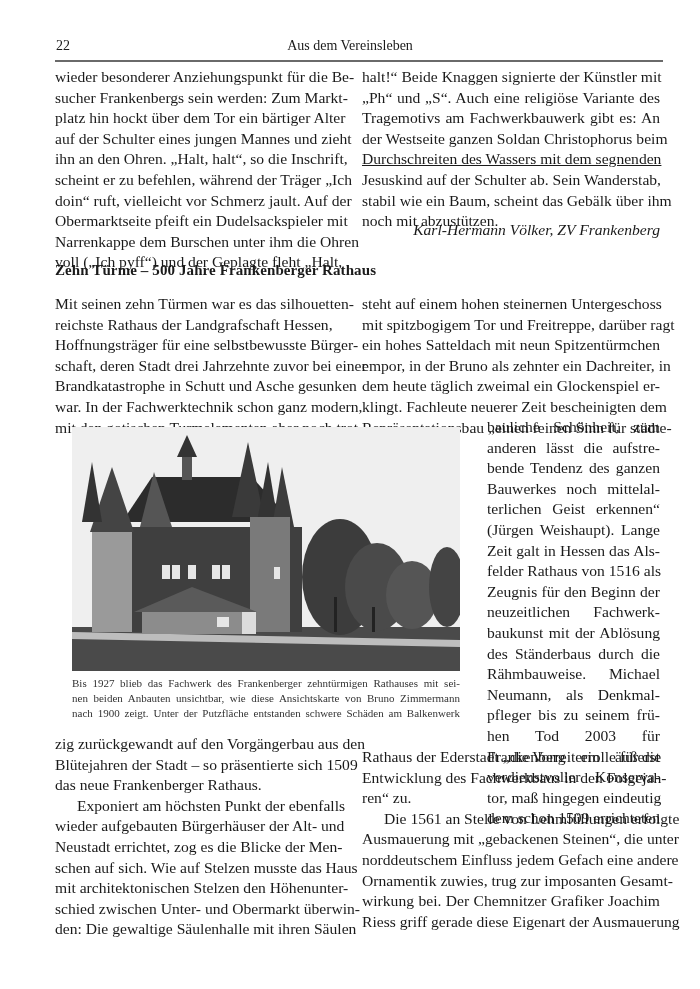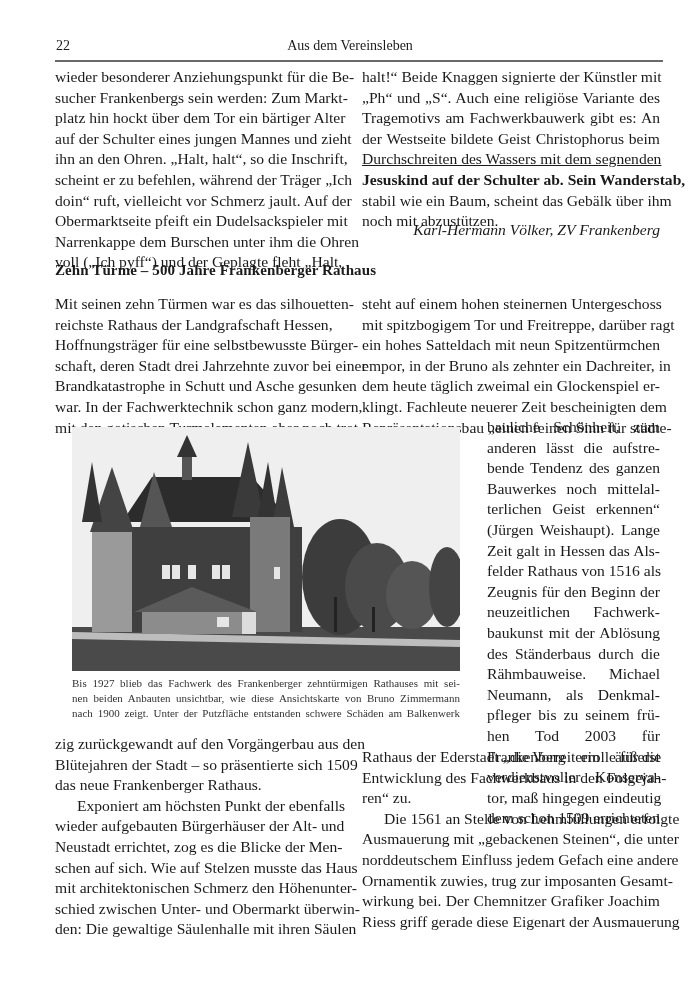--- a/index.html
+++ b/index.html
@@ -37,23 +37,23 @@
       <div class="line" style="left: 55px; width: 270px; top: 170px;">scheint er zu befehlen, während der Träger „Ich</div>
       <div class="line" style="left: 55px; width: 270px; top: 190.6px;">doin“ ruft, vielleicht vor Schmerz jault. Auf der</div>
       <div class="line" style="left: 55px; width: 270px; top: 211.2px;">Obermarktseite pfeift ein Dudelsackspieler mit</div>
       <div class="line" style="left: 55px; width: 270px; top: 231.8px;">Narrenkappe dem Burschen unter ihm die Ohren</div>
       <div class="line" style="left: 55px; width: 270px; top: 252.4px;">voll („Ich pyff“) und der Geplagte fleht „Halt,</div>
     </div>
   <div id="prev-right">
       <div class="line" style="left: 362px; width: 298px; top: 67px;">halt!“ Beide Knaggen signierte der Künstler mit</div>
       <div class="line" style="left: 362px; width: 298px; top: 87.6px;">„Ph“ und „S“. Auch eine religiöse Variante des</div>
       <div class="line" style="left: 362px; width: 298px; top: 108.2px;">Tragemotivs am Fachwerkbauwerk gibt es: An</div>
-      <div class="line" style="left: 362px; width: 298px; top: 128.8px;">der Westseite bildete Geist Christophorus beim</div>
+      <div class="line" style="left: 362px; width: 298px; top: 128.8px;">der Westseite ganzen Soldan Christophorus beim</div>
       <div class="line" style="left: 362px; width: 298px; top: 149.4px; text-decoration: underline;">Durchschreiten des Wassers mit dem segnenden</div>
-      <div class="line" style="left: 362px; width: 298px; top: 170px; font-weight: bold;">Jesuskind auf der Schulter ab. Sein Wanderstab,</div>
+      <div class="line" style="left: 362px; width: 298px; top: 170px;">Jesuskind auf der Schulter ab. Sein Wanderstab,</div>
       <div class="line" style="left: 362px; width: 298px; top: 190.6px;">stabil wie ein Baum, scheint das Gebälk über ihm</div>
       <div class="line last" style="left: 362px; width: 298px; top: 211.2px;">noch mit abzustützen.</div>
     </div>
   <div class="line right byline" style="left:362px;width:298px;top:220px;">Karl-Hermann Völker, ZV Frankenberg</div>
 
   <div class="title">Zehn Türme – 500 Jahre Frankenberger Rathaus</div>
 
   <div id="art-left-top">
       <div class="line" style="left: 55px; width: 270px; top: 294px;">Mit seinen zehn Türmen war es das silhouetten-</div>
       <div class="line" style="left: 55px; width: 270px; top: 314.6px;">reichste Rathaus der Landgrafschaft Hessen,</div>
@@ -106,21 +106,21 @@
       <div class="line" style="left: 362px; width: 298px; top: 911.8px;">Riess griff gerade diese Eigenart der Ausmauerung</div>
     </div>
   <div id="art-left-bottom">
       <div class="line" style="left: 55px; width: 270px; top: 734px;">zig zurückgewandt auf den Vorgängerbau aus den</div>
       <div class="line" style="left: 55px; width: 270px; top: 754.6px;">Blütejahren der Stadt – so präsentierte sich 1509</div>
       <div class="line last" style="left: 55px; width: 270px; top: 775.2px;">das neue Frankenberger Rathaus.</div>
       <div class="line indent" style="left: 55px; width: 270px; top: 795.8px;">Exponiert am höchsten Punkt der ebenfalls</div>
       <div class="line" style="left: 55px; width: 270px; top: 816.4px;">wieder aufgebauten Bürgerhäuser der Alt- und</div>
       <div class="line" style="left: 55px; width: 270px; top: 837px;">Neustadt errichtet, zog es die Blicke der Men-</div>
       <div class="line" style="left: 55px; width: 270px; top: 857.6px;">schen auf sich. Wie auf Stelzen musste das Haus</div>
-      <div class="line" style="left: 55px; width: 270px; top: 878.2px;">mit architektonischen Schmerz den Höhenunter-</div>
+      <div class="line" style="left: 55px; width: 270px; top: 878.2px;">mit architektonischen Stelzen den Höhenunter-</div>
       <div class="line" style="left: 55px; width: 270px; top: 898.8px;">schied zwischen Unter- und Obermarkt überwin-</div>
       <div class="line" style="left: 55px; width: 270px; top: 919.4px;">den: Die gewaltige Säulenhalle mit ihren Säulen</div>
     </div>
 
   <div class="photo" title="Historische Ansichtskarte des zehntürmigen Frankenberger Rathauses mit Baumallee">
     <svg width="388" height="244" viewBox="0 0 388 244">
       <rect x="0" y="0" width="388" height="244" fill="#efefef"></rect>
 
       <rect x="0" y="200" width="388" height="44" fill="#4a4a4a"></rect>
       <path d="M0 205 L388 213 L388 220 L0 212 Z" fill="#bdbdbd"></path>

